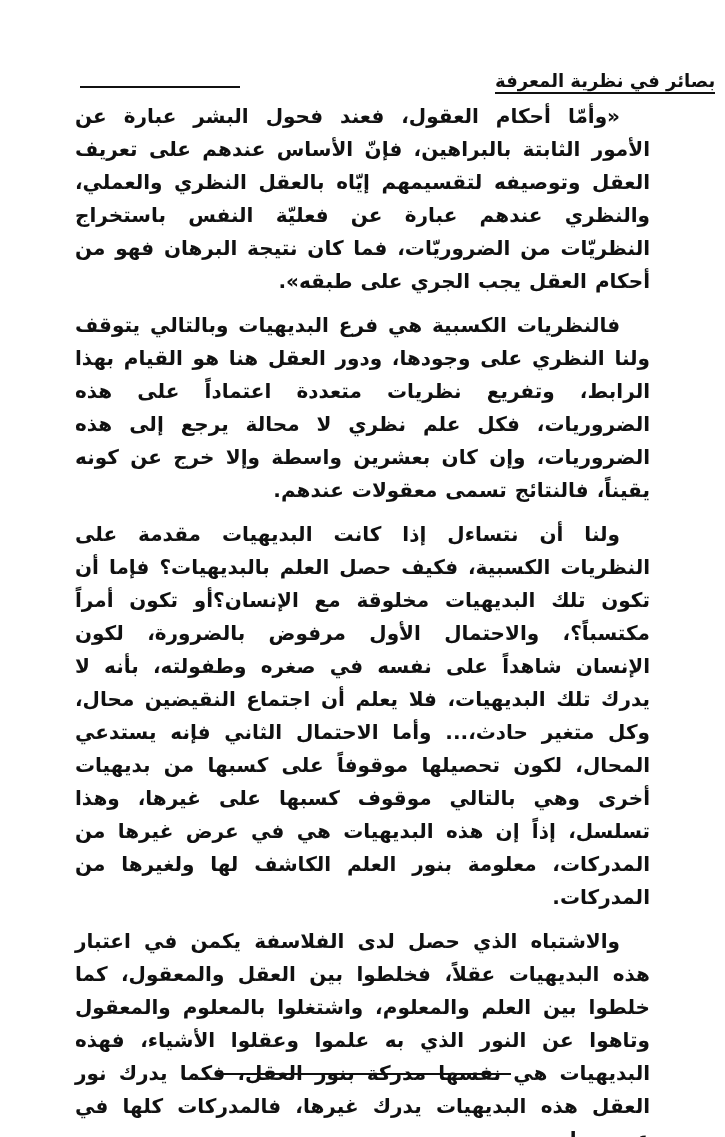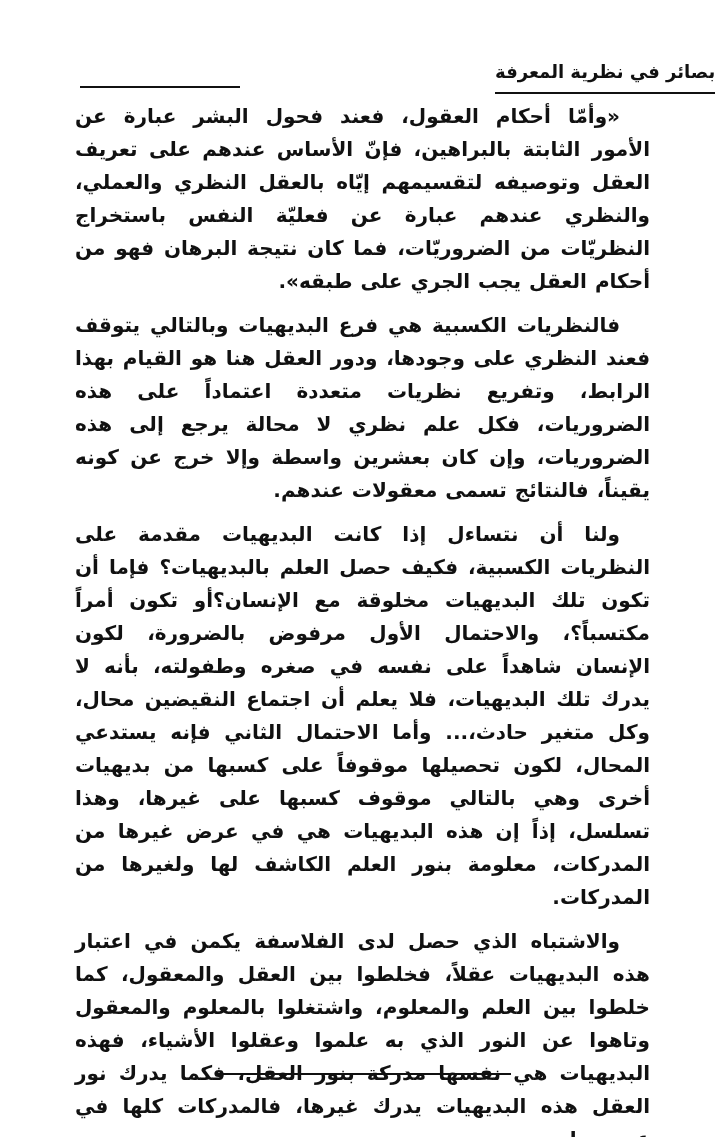--- a/index.html
+++ b/index.html
@@ -36,21 +36,21 @@
     background: #111111;
   }
   .header-title {
     position: absolute;
     left: 415px;
     bottom: -2px;
     font-size: 18px;
     font-weight: 700;
     white-space: nowrap;
     border-bottom: 2px solid #111111;
-    padding-bottom: 10px;
+    padding-bottom: 1px;
   }
 
   
   .body-text {
     position: absolute;
     top: 100px;
     right: 75px;
     left: 63px;
     text-align: justify;
     text-justify: inter-word;
@@ -89,21 +89,21 @@
 
 <div class="page">
 
   <div class="header">
     <div class="header-rule"></div>
     <span class="header-title">بصائر في نظرية المعرفة</span>
   </div>
 
   <div class="body-text">
     <p>«وأمّا أحكام العقول، فعند فحول البشر عبارة عن الأمور الثابتة بالبراهين، فإنّ الأساس عندهم على تعريف العقل وتوصيفه لتقسيمهم إيّاه بالعقل النظري والعملي، والنظري عندهم عبارة عن فعليّة النفس باستخراج النظريّات من الضروريّات، فما كان نتيجة البرهان فهو من أحكام العقل يجب الجري على طبقه».</p>
-    <p>فالنظريات الكسبية هي فرع البديهيات وبالتالي يتوقف فعند النظري على وجودها، ودور العقل هنا هو القيام بهذا الرابط، وتفريع نظريات متعددة اعتماداً على هذه الضروريات، فكل علم نظري لا محالة يرجع إلى هذه الضروريات، وإن كان بعشرين واسطة وإلا خرج عن كونه يقيناً، فالنتائج تسمى معقولات عندهم.</p>
+    <p>فالنظريات الكسبية هي فرع البديهيات وبالتالي يتوقف ولنا النظري على وجودها، ودور العقل هنا هو القيام بهذا الرابط، وتفريع نظريات متعددة اعتماداً على هذه الضروريات، فكل علم نظري لا محالة يرجع إلى هذه الضروريات، وإن كان بعشرين واسطة وإلا خرج عن كونه يقيناً، فالنتائج تسمى معقولات عندهم.</p>
     <p>ولنا أن نتساءل إذا كانت البديهيات مقدمة على النظريات الكسبية، فكيف حصل العلم بالبديهيات؟ فإما أن تكون تلك البديهيات مخلوقة مع الإنسان؟أو تكون أمراً مكتسباً؟، والاحتمال الأول مرفوض بالضرورة، لكون الإنسان شاهداً على نفسه في صغره وطفولته، بأنه لا يدرك تلك البديهيات، فلا يعلم أن اجتماع النقيضين محال، وكل متغير حادث،... وأما الاحتمال الثاني فإنه يستدعي المحال، لكون تحصيلها موقوفاً على كسبها من بديهيات أخرى وهي بالتالي موقوف كسبها على غيرها، وهذا تسلسل، إذاً إن هذه البديهيات هي في عرض غيرها من المدركات، معلومة بنور العلم الكاشف لها ولغيرها من المدركات.</p>
     <p>والاشتباه الذي حصل لدى الفلاسفة يكمن في اعتبار هذه البديهيات عقلاً، فخلطوا بين العقل والمعقول، كما خلطوا بين العلم والمعلوم، واشتغلوا بالمعلوم والمعقول وتاهوا عن النور الذي به علموا وعقلوا الأشياء، فهذه البديهيات هي نفسها مدركة بنور العقل، فكما يدرك نور العقل هذه البديهيات يدرك غيرها، فالمدركات كلها في عرض واحد.</p>
     <p>و «إن هذه السابقيات ليست ذاتها العقل، بل إنها حقائق يكشفها نور العقل للنفس، كما يكشف ضوء الشمس ألوان الحقول.. وكان خطأ الإنسان الأكبر غفلته عن مصدر النور، وتوجهه إلى الأحكام زاعماً</p>
   </div>
 
   <div class="footnote-rule"></div>
 
 
 </div>
 

